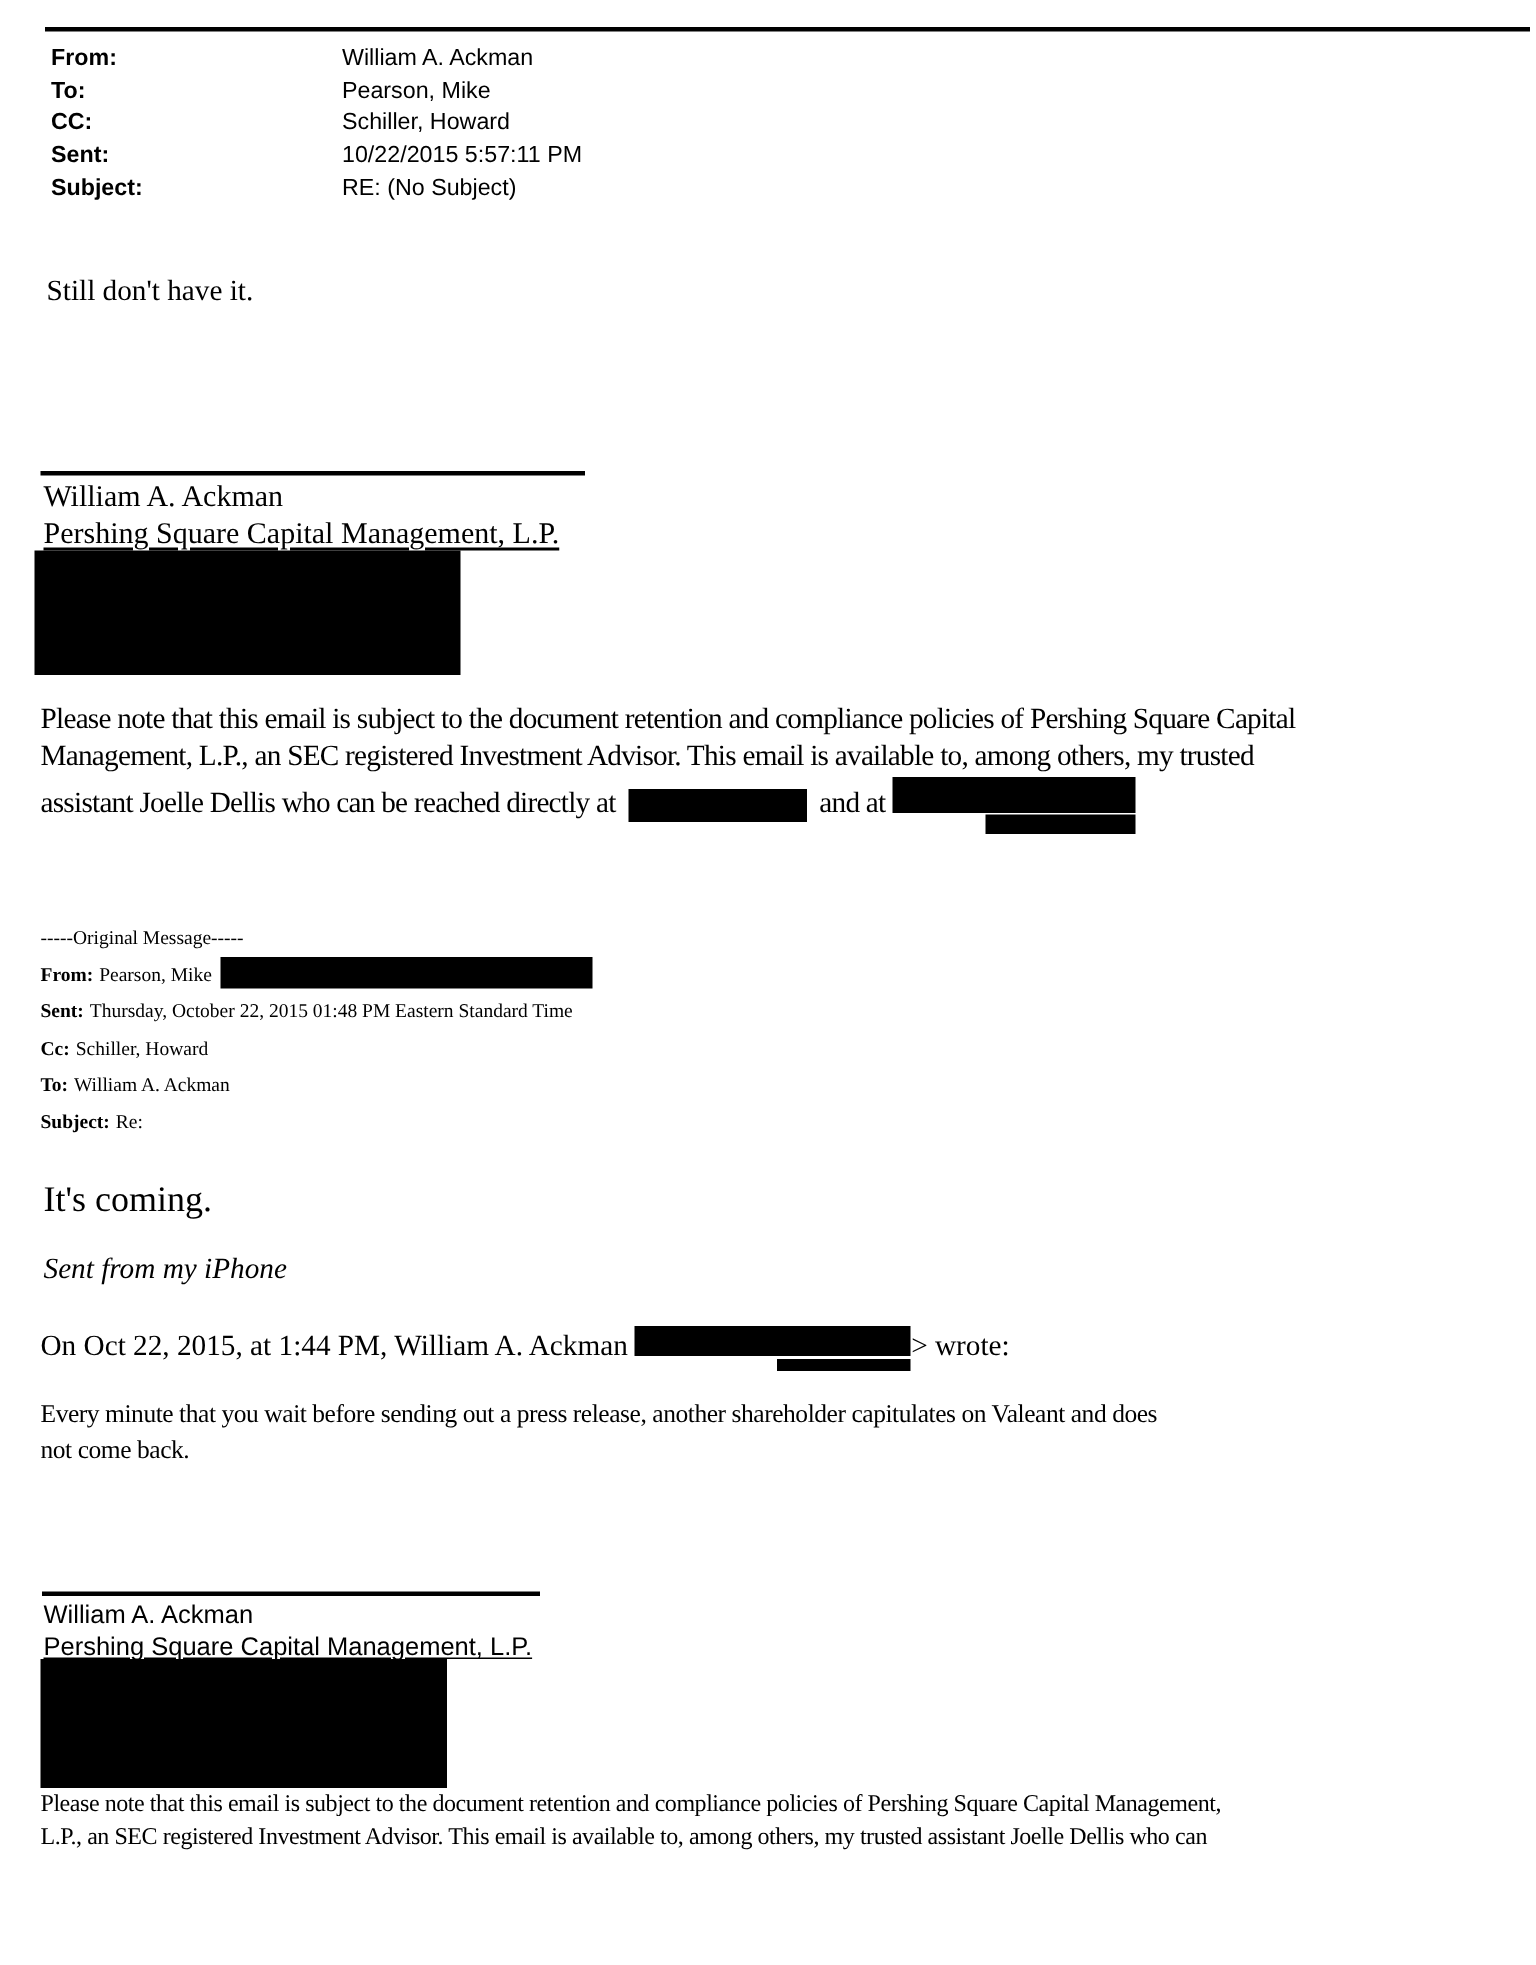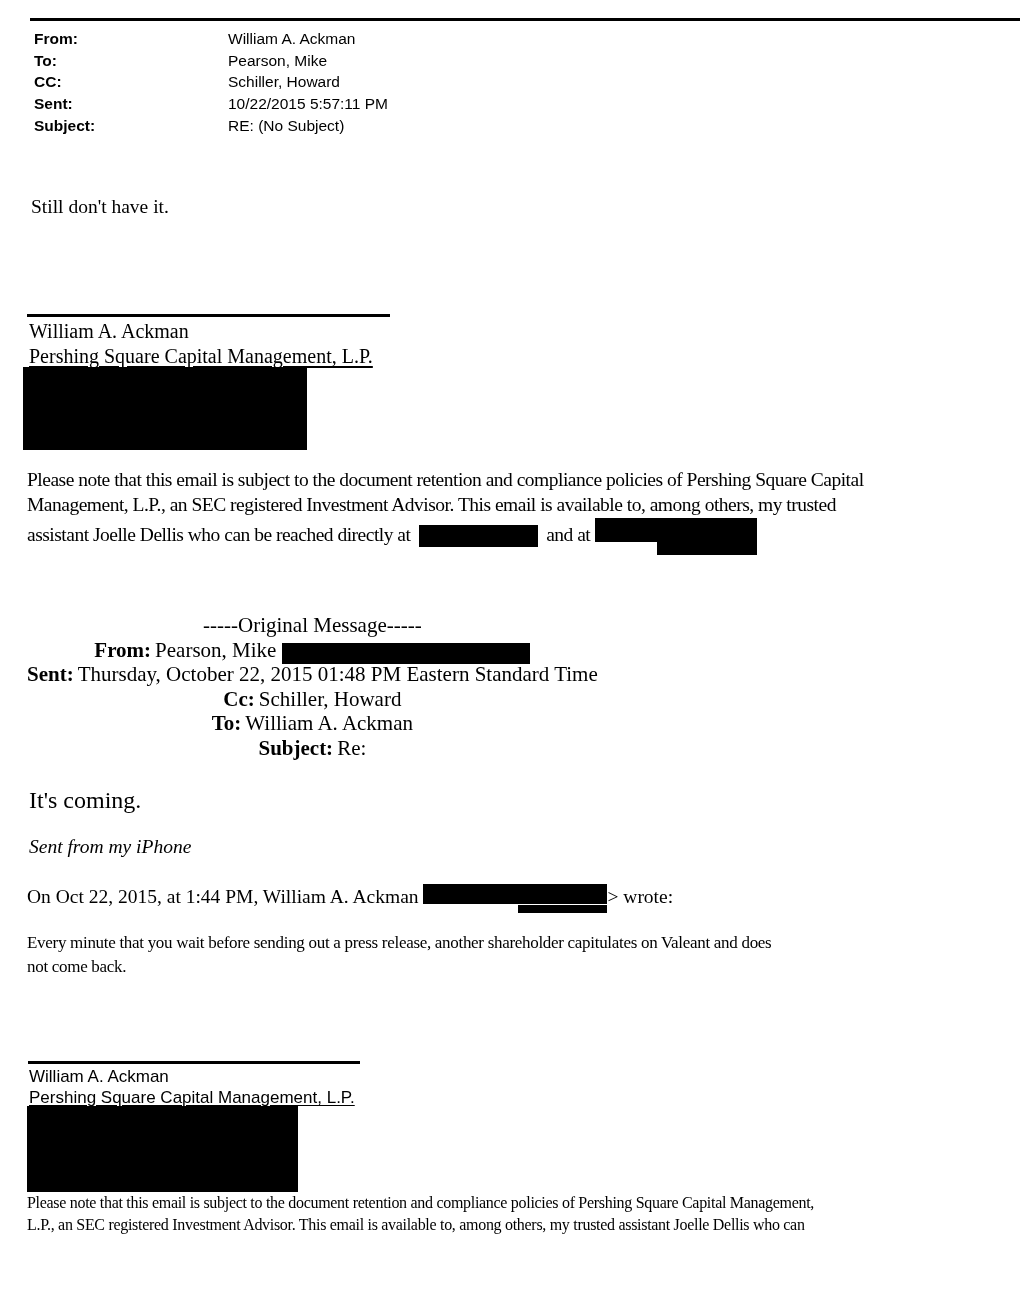--- a/index.html
+++ b/index.html
@@ -21,21 +21,21 @@
 
   
   .top-rule { left:30px; top:18px; width:990px; height:3px; background:#000; }
 
   
   .hdr { left:34px; top:28px; font-size:15.5px; line-height:21.7px; }
   .hdr-row { display:flex; }
   .hdr-label { width:194px; font-weight:bold; }
 
   
-  .msg-still { left:31px; top:196px; font-size:19.5px;text-align:right; }
+  .msg-still { left:31px; top:184px; font-size:19.5px;text-align:right; }
 
   
   .sig1-rule { left:27px; top:314px; width:363px; height:2.5px; background:#000; }
   .sig1-name { left:29px; top:320px; font-size:20px; }
   .sig1-co   { left:29px; top:345px; font-size:20px; text-decoration:underline; text-underline-offset:3px; }
 
   
   .redact { background:#000; }
   .box1 { left:23px; top:367px; width:284px; height:83px; }
   .box2 { left:27px; top:1106px; width:271px; height:86px; }
@@ -44,21 +44,21 @@
   .step-redact .main { background:#000; }
   .step-redact .step { position:absolute; top:100%; background:#000; }
 
   
   .disc1 { left:27px; top:467px; font-size:19.5px; line-height:25.3px; letter-spacing:-0.5px; }
   .d1-boxA { width:119px; height:22px; margin:0 4px -2px 4px; }
   .d1-boxB .main { width:162px; height:24px; margin-bottom:-3px; }
   .d1-boxB .step { left:62px; width:100px; height:13px; margin-top:-3px; }
 
   
-  .om { left:27px; top:613px; font-size:21px; line-height:24.6px;text-align:center; }
+  .om { left:27px; top:613px; font-size:13px; line-height:24.6px; }
   .om b { margin-right:4px; }
   .om-box { width:248px; height:21px; margin-left:6px; margin-bottom:-2px; }
 
   .msg-coming { left:29px; top:787px; font-size:24px; }
   .msg-iphone { left:29px; top:836px; font-size:19.5px;font-style:italic; }
 
   
   .quote-line { left:27px; top:884px; font-size:19.5px;text-align:right; }
   .q-box .main { width:184px; height:20px; margin-bottom:-2px; }
   .q-box .step { left:95px; width:89px; height:8px; margin-top:-2px; }

